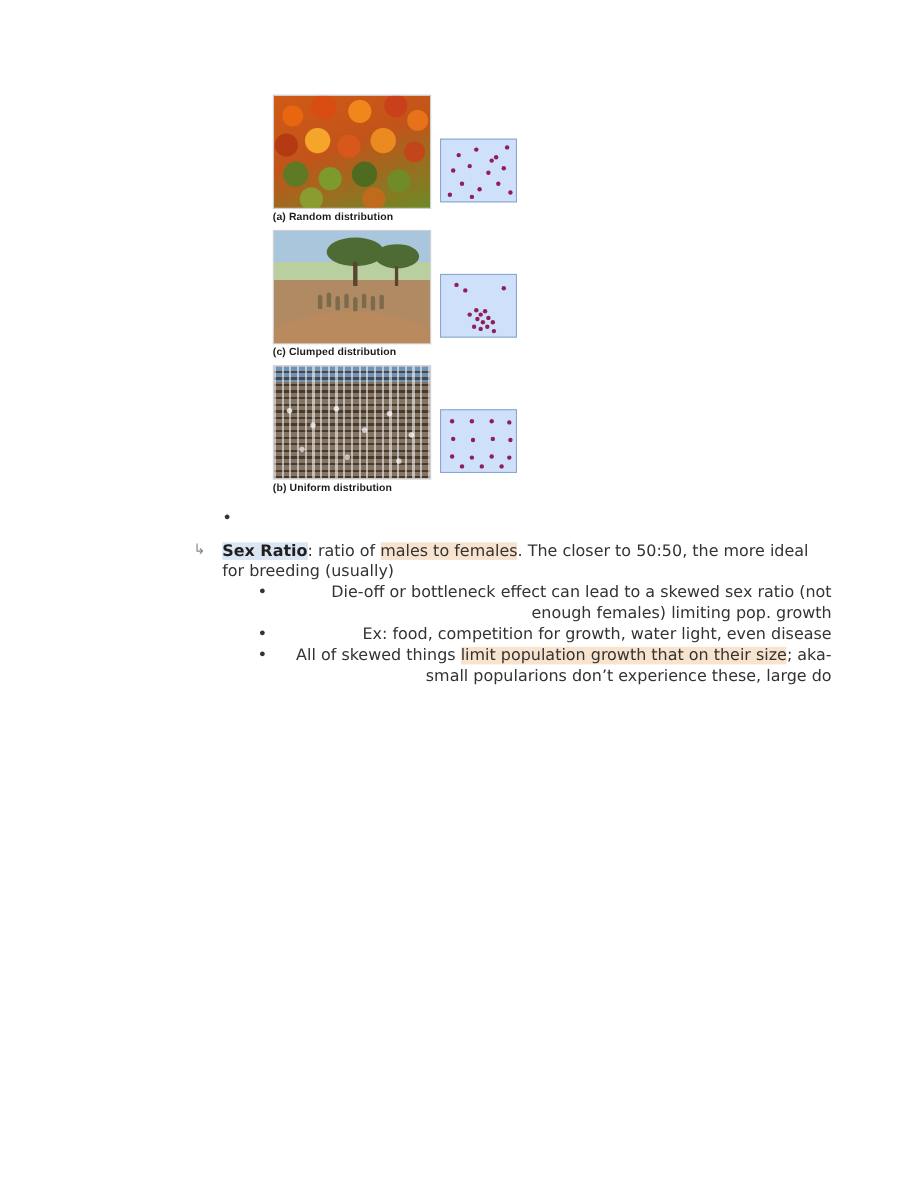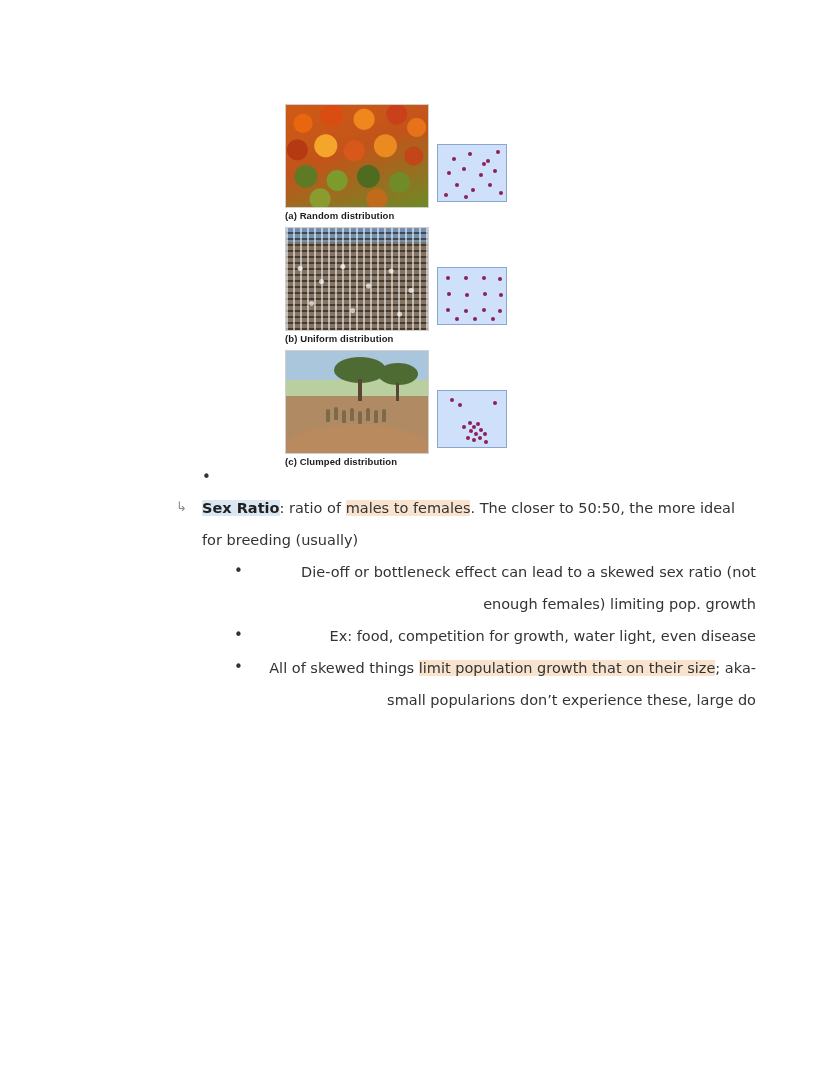--- a/index.html
+++ b/index.html
@@ -13,23 +13,22 @@
     position: relative;
     font-family: "DejaVu Sans", sans-serif;
     color: #2b2b2b;
     overflow: hidden;
   }
 
   
   #figure-block {
     position: absolute;
     left: 248px;
-    top: 104px;
+    top: 86px;
     width: 340px;
-    margin-left: 37px;
   }
   .fig-row {
     position: relative;
     margin-bottom: 6px;
   }
   .photo {
     width: 144px;
     height: 104px;
     border: 1px solid #cfcfcf;
     box-sizing: border-box;
@@ -138,21 +137,21 @@
   }
 
   
   #notes {
     position: absolute;
     left: 176px;
     top: 462px;
     width: 580px;
     font-family: "DejaVu Sans", sans-serif;
     font-size: 14.5px;
-    line-height: 32px;
+    line-height: 19px;
     color: #333333;
   }
   .li {
     position: relative;
     padding-left: 26px;
     margin-bottom: 0;
   }
   .li.lvl1 { margin-left: 18px; }
   .li.lvl2 { margin-left: 50px; text-align: right; }
   .bullet-dot::before {
@@ -202,76 +201,76 @@
       <span class="dot" style="left:50px; top:38px;"></span>
       <span class="dot" style="left:61px; top:46px;"></span>
       <span class="dot" style="left:6px; top:48px;"></span>
       <span class="dot" style="left:26px; top:50px;"></span>
       <span class="dot" style="left:44px; top:17px;"></span>
     </div>
     <div class="fig-caption">(a) Random distribution</div>
   </div>
 
   <div class="fig-row">
+    <div class="photo savanna">
+      <span class="tree" style="left:48px; top:6px; width:52px; height:26px;"></span>
+      <span class="tree" style="left:92px; top:12px; width:40px; height:22px;"></span>
+      <span class="trunk" style="left:72px; top:28px; width:4px; height:22px;"></span>
+      <span class="trunk" style="left:110px; top:32px; width:3px; height:18px;"></span>
+      <span class="mound"></span>
+      <span class="meer" style="left:40px; top:58px;"></span>
+      <span class="meer" style="left:48px; top:56px;"></span>
+      <span class="meer" style="left:56px; top:59px;"></span>
+      <span class="meer" style="left:64px; top:57px;"></span>
+      <span class="meer" style="left:72px; top:60px;"></span>
+      <span class="meer" style="left:80px; top:57px;"></span>
+      <span class="meer" style="left:88px; top:59px;"></span>
+      <span class="meer" style="left:96px; top:58px;"></span>
+    </div>
+    <div class="dotbox" style="left:152px; top:40px;">
+      <span class="dot" style="left:12px; top:7px;"></span>
+      <span class="dot" style="left:20px; top:12px;"></span>
+      <span class="dot" style="left:55px; top:10px;"></span>
+      <span class="dot" style="left:30px; top:30px;"></span>
+      <span class="dot" style="left:34px; top:34px;"></span>
+      <span class="dot" style="left:38px; top:31px;"></span>
+      <span class="dot" style="left:31px; top:38px;"></span>
+      <span class="dot" style="left:36px; top:41px;"></span>
+      <span class="dot" style="left:41px; top:37px;"></span>
+      <span class="dot" style="left:28px; top:45px;"></span>
+      <span class="dot" style="left:34px; top:47px;"></span>
+      <span class="dot" style="left:40px; top:45px;"></span>
+      <span class="dot" style="left:45px; top:41px;"></span>
+      <span class="dot" style="left:24px; top:34px;"></span>
+      <span class="dot" style="left:46px; top:49px;"></span>
+    </div>
+    <div class="fig-caption">(c) Clumped distribution</div>
+  </div>
+
+  <div class="fig-row">
     <div class="photo colony"></div>
     <div class="dotbox" style="left:152px; top:40px;">
       <span class="dot" style="left:8px; top:8px;"></span>
       <span class="dot" style="left:26px; top:8px;"></span>
       <span class="dot" style="left:44px; top:8px;"></span>
       <span class="dot" style="left:60px; top:9px;"></span>
       <span class="dot" style="left:9px; top:24px;"></span>
       <span class="dot" style="left:27px; top:25px;"></span>
       <span class="dot" style="left:45px; top:24px;"></span>
       <span class="dot" style="left:61px; top:25px;"></span>
       <span class="dot" style="left:8px; top:40px;"></span>
       <span class="dot" style="left:26px; top:41px;"></span>
       <span class="dot" style="left:44px; top:40px;"></span>
       <span class="dot" style="left:60px; top:41px;"></span>
       <span class="dot" style="left:17px; top:49px;"></span>
       <span class="dot" style="left:35px; top:49px;"></span>
       <span class="dot" style="left:53px; top:49px;"></span>
     </div>
     <div class="fig-caption">(b) Uniform distribution</div>
   </div>
-
-  <div class="fig-row">
-    <div class="photo savanna">
-      <span class="tree" style="left:48px; top:6px; width:52px; height:26px;"></span>
-      <span class="tree" style="left:92px; top:12px; width:40px; height:22px;"></span>
-      <span class="trunk" style="left:72px; top:28px; width:4px; height:22px;"></span>
-      <span class="trunk" style="left:110px; top:32px; width:3px; height:18px;"></span>
-      <span class="mound"></span>
-      <span class="meer" style="left:40px; top:58px;"></span>
-      <span class="meer" style="left:48px; top:56px;"></span>
-      <span class="meer" style="left:56px; top:59px;"></span>
-      <span class="meer" style="left:64px; top:57px;"></span>
-      <span class="meer" style="left:72px; top:60px;"></span>
-      <span class="meer" style="left:80px; top:57px;"></span>
-      <span class="meer" style="left:88px; top:59px;"></span>
-      <span class="meer" style="left:96px; top:58px;"></span>
-    </div>
-    <div class="dotbox" style="left:152px; top:40px;">
-      <span class="dot" style="left:12px; top:7px;"></span>
-      <span class="dot" style="left:20px; top:12px;"></span>
-      <span class="dot" style="left:55px; top:10px;"></span>
-      <span class="dot" style="left:30px; top:30px;"></span>
-      <span class="dot" style="left:34px; top:34px;"></span>
-      <span class="dot" style="left:38px; top:31px;"></span>
-      <span class="dot" style="left:31px; top:38px;"></span>
-      <span class="dot" style="left:36px; top:41px;"></span>
-      <span class="dot" style="left:41px; top:37px;"></span>
-      <span class="dot" style="left:28px; top:45px;"></span>
-      <span class="dot" style="left:34px; top:47px;"></span>
-      <span class="dot" style="left:40px; top:45px;"></span>
-      <span class="dot" style="left:45px; top:41px;"></span>
-      <span class="dot" style="left:24px; top:34px;"></span>
-      <span class="dot" style="left:46px; top:49px;"></span>
-    </div>
-    <div class="fig-caption">(c) Clumped distribution</div>
-  </div>
 </div>
 
 <div id="notes">
 
   <div class="li lvl1 bullet-dot first-empty"></div>
 
   <div class="li bullet-arrow">
     <b class="term hl-blue">Sex Ratio</b><span>: ratio of </span><span class="hl-orange">males to females</span><span>. The closer to 50:50, the more ideal for breeding (usually)</span>
   </div>
 

